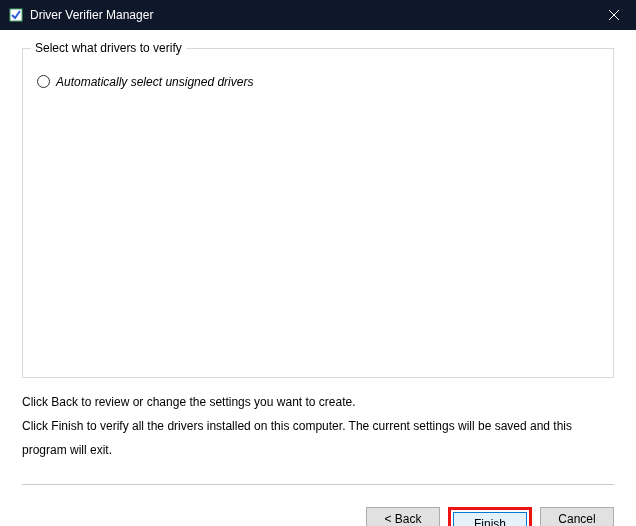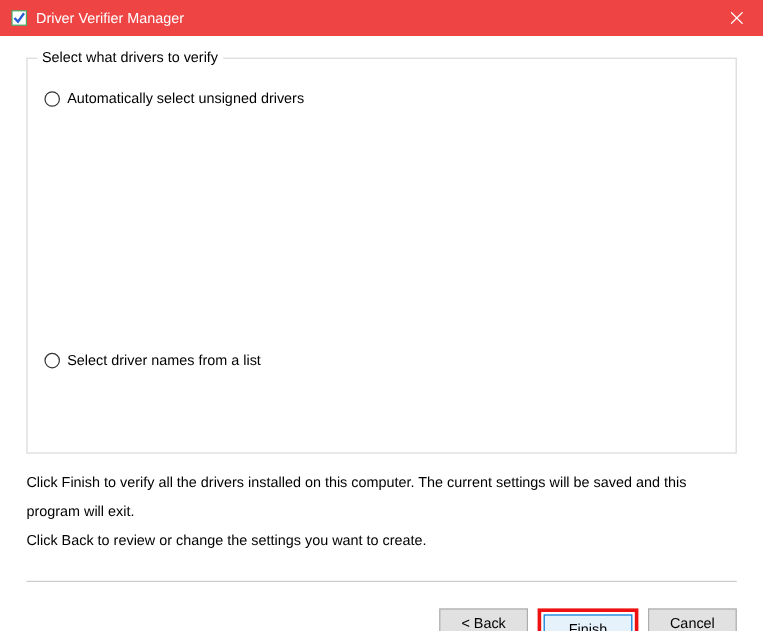--- a/index.html
+++ b/index.html
@@ -6,21 +6,21 @@
   body {
     font-family: "Segoe UI", Tahoma, sans-serif;
     font-size: 12px;
     color: #000;
     background: #fff;
     width: 636px;
     height: 526px;
     overflow: hidden;
   }
   .titlebar {
-    background: #ef4444;
+    background: #0f172a;
     color: #fff;
     height: 30px;
     display: flex;
     align-items: center;
     padding: 0 0 0 8px;
   }
   .titlebar .icon {
     width: 16px;
     height: 16px;
     margin-right: 6px;
@@ -53,24 +53,25 @@
   .groupbox-legend {
     position: absolute;
     top: -8px;
     left: 8px;
     background: #fff;
     padding: 0 4px;
     font-size: 12px;
   }
   .radio-row {
     display: flex;
-    align-items: center;
+    align-items: flex-start;
     gap: 6px;
     cursor: pointer;
     padding: 2px 0;
+    font-style: italic;
   }
   .radio-circle {
     width: 13px;
     height: 13px;
     border: 1px solid #333;
     border-radius: 50%;
     display: flex;
     align-items: center;
     justify-content: center;
     flex-shrink: 0;
@@ -157,29 +158,25 @@
     </label>
 
     <div class="spacer-lg"></div>
 
 
     <div class="spacer-md"></div>
 
 
     <div class="spacer-md"></div>
 
-    <label class="radio-row">
-      <span class="radio-circle"></span>
-      <span class="radio-label">Select driver names from a list</span>
-    </label>
   </div>
 
   <div class="instructions">
+    <div>Click Back to review or change the settings you want to create.</div>
     <div>Click Finish to verify all the drivers installed on this computer. The current settings will be saved and this program will exit.</div>
-    <div>Click Back to review or change the settings you want to create.</div>
   </div>
 
   <hr class="divider">
 </div>
 
 <div class="button-row">
   <button class="btn">&lt; Back</button>
   <span class="highlight-btn">
     <button class="btn default">Finish</button>
   </span>

